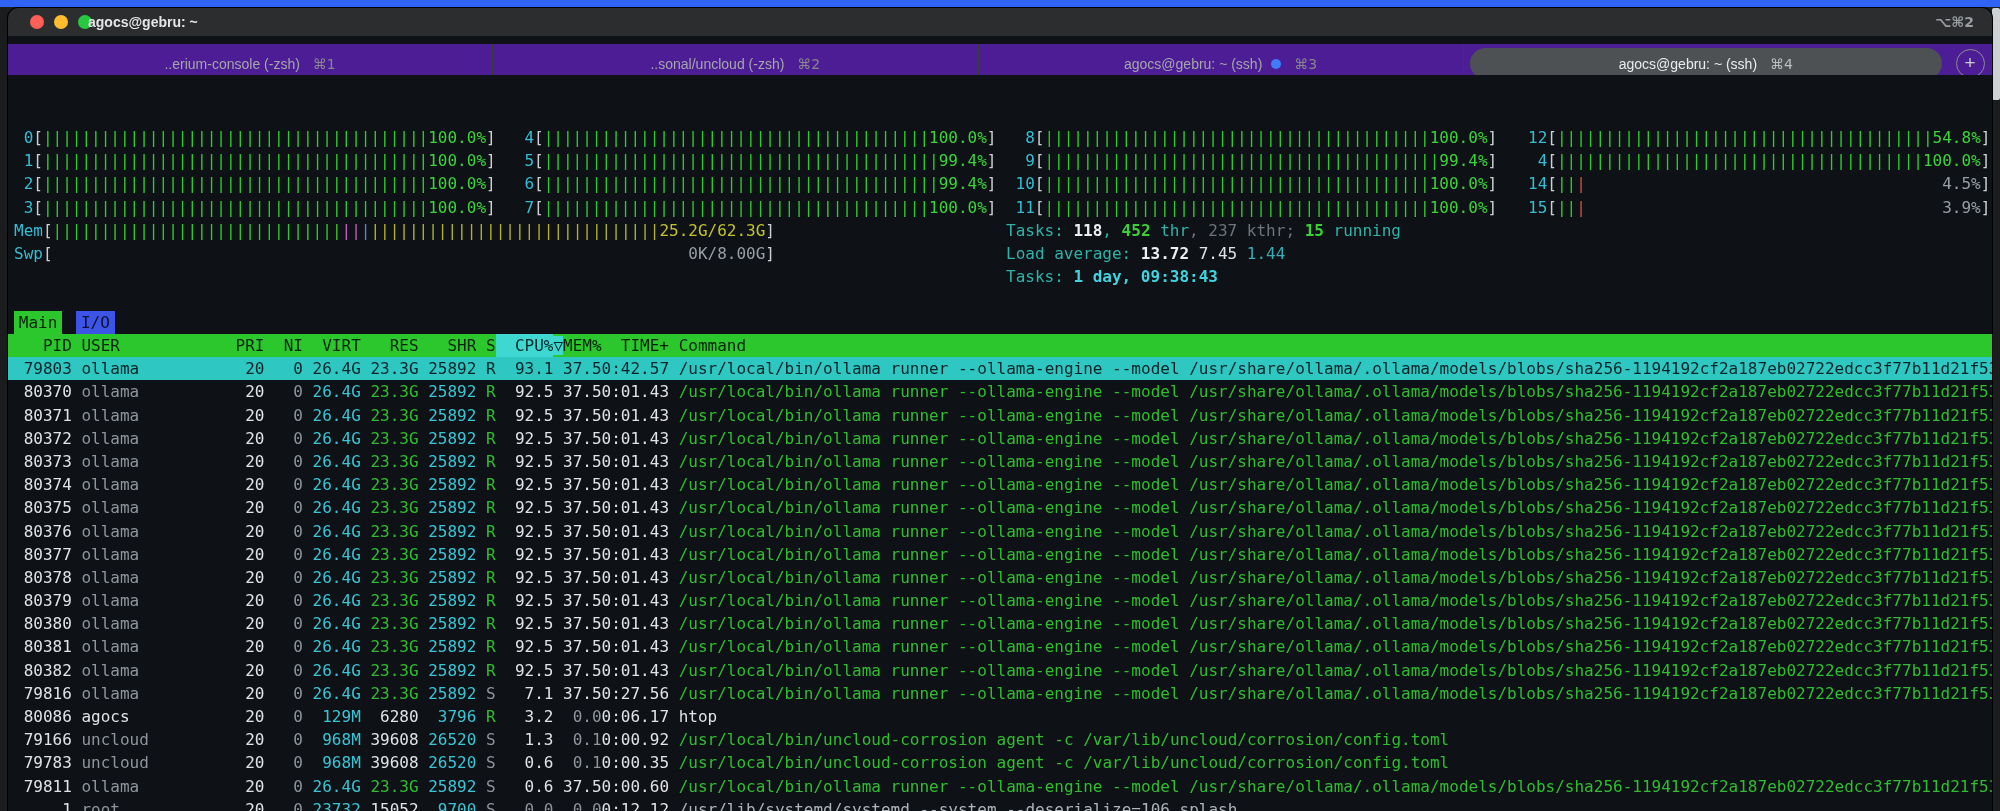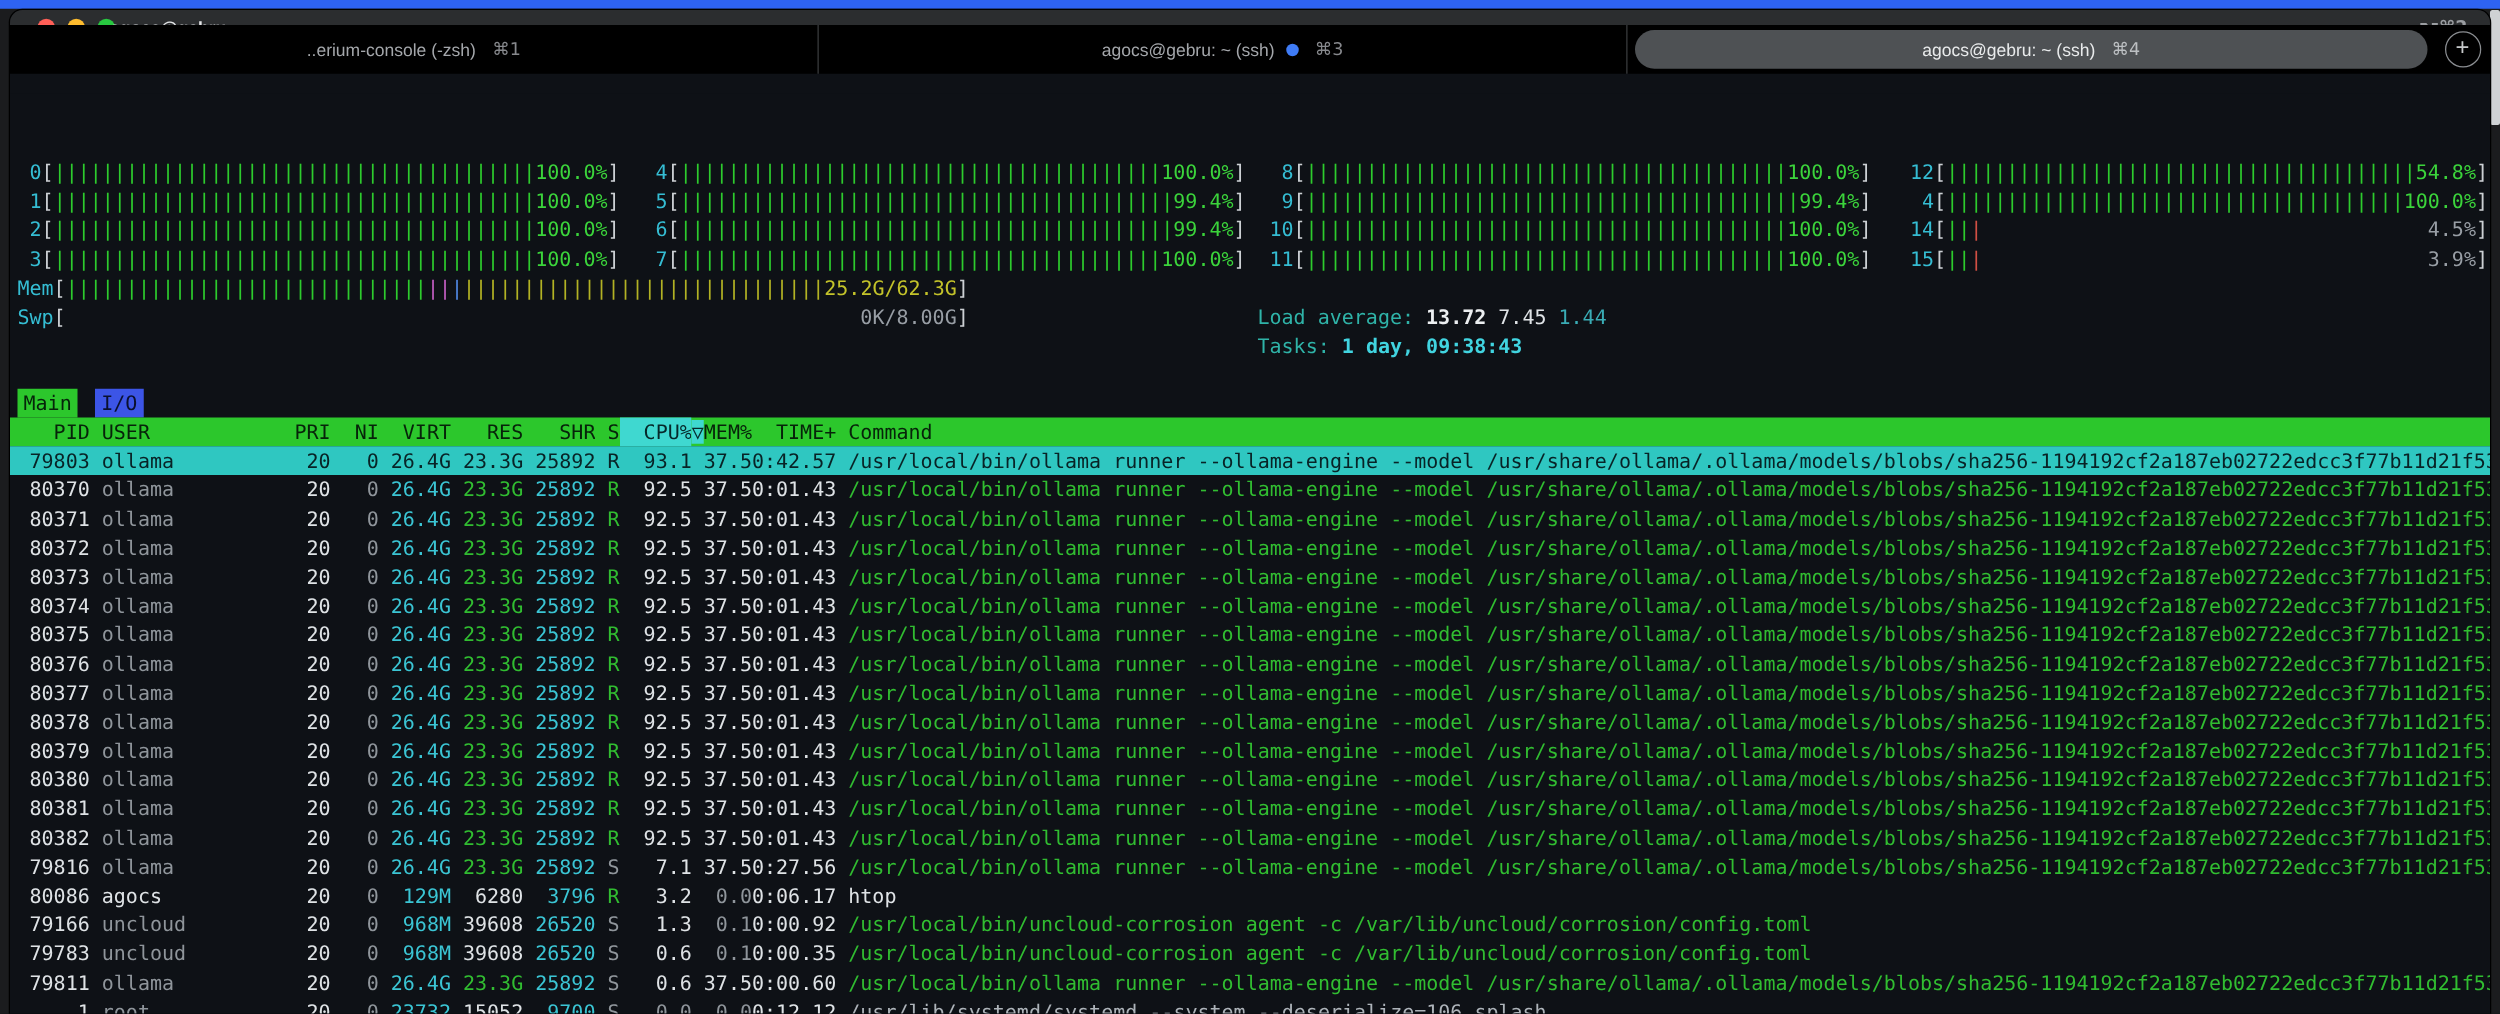--- a/index.html
+++ b/index.html
@@ -18,21 +18,21 @@
   .lights{position:absolute;left:22px;top:7px;display:flex;gap:10px;}
   .light{width:14px;height:14px;border-radius:50%;display:inline-block;}
   .light.red{background:#ff5f57;}
   .light.yellow{background:#febc2e;}
   .light.green{background:#28c840;}
   .title{position:absolute;left:80px;top:0;height:28px;line-height:28px;
     color:#e3e5e7;font-size:14px;font-weight:bold;}
   .badge{position:absolute;right:18px;top:0;height:28px;line-height:28px;color:#9a9da1;
     font-size:14px;font-weight:bold;font-family:"DejaVu Sans",sans-serif;}
   
-  .tabbar{position:absolute;top:12px;left:0;right:0;height:39px;background:#000000;display:flex;align-items:stretch;}
+  .tabbar{position:absolute;top:36px;left:0;right:0;height:39px;background:#4c1d95;display:flex;align-items:stretch;}
   .tabs{flex:1;display:flex;align-items:stretch;}
   .tab{flex:1;display:flex;align-items:center;justify-content:center;gap:9px;
     border-right:1px solid #3a3c3e;color:#a4a7ab;font-size:14px;position:relative;}
   .tab:first-child{border-left:none;}
   .tab .shortcut{color:#87898d;font-family:"DejaVu Sans",sans-serif;margin-left:4px;}
   .tab.active{border-right:none;}
   .tab.active .pill{position:absolute;left:6px;right:6px;top:4px;bottom:4px;background:#4e5154;border-radius:16px;z-index:0;}
   .tab.active .tlabel{color:#e9ebec;}
   .tab.active .shortcut{color:#bcbfc2;}
   .tab .tlabel,.tab .shortcut,.tab .dot{position:relative;z-index:1;}
@@ -109,20 +109,24 @@
     <div class="badge">⌥⌘2</div>
   </div>
 
   <div class="tabbar">
     <div class="tabs" id="tabs">
         <div class="tab">
           <span class="tlabel">..erium-console (-zsh)</span>
           <span class="shortcut">⌘1</span>
         </div>
         <div class="tab">
+          <span class="tlabel">..sonal/uncloud (-zsh)</span>
+          <span class="shortcut">⌘2</span>
+        </div>
+        <div class="tab">
           <span class="tlabel">agocs@gebru: ~ (ssh)</span>
           <span class="dot"></span>
           <span class="shortcut">⌘3</span>
         </div>
         <div class="tab active">
           <span class="pill"></span>
           <span class="tlabel">agocs@gebru: ~ (ssh)</span>
           <span class="shortcut">⌘4</span>
         </div>
       </div>
@@ -152,20 +156,21 @@
           <div class="mline"><span class="mlabel">11</span><span class="br">[</span><span class="mbar" style="width: 46ch;"><span class="p-green">||||||||||||||||||||||||||||||||||||||||</span><span class="mval-green">100.0%</span></span><span class="br">]</span></div>
         </div>
       <div class="cpu-col" id="cpu-col-3" style="left:1520px">
           <div class="mline"><span class="mlabel">12</span><span class="br">[</span><span class="mbar" style="width: 44ch;"><span class="p-green">|||||||||||||||||||||||||||||||||||||||</span><span class="mval-green">54.8%</span></span><span class="br">]</span></div>
           <div class="mline"><span class="mlabel">4</span><span class="br">[</span><span class="mbar" style="width: 44ch;"><span class="p-green">||||||||||||||||||||||||||||||||||||||</span><span class="mval-green">100.0%</span></span><span class="br">]</span></div>
           <div class="mline"><span class="mlabel">14</span><span class="br">[</span><span class="mbar" style="width: 44ch;"><span class="p-green">||</span><span class="p-red">|</span><span class="msp"></span><span class="mval-gray">4.5%</span></span><span class="br">]</span></div>
           <div class="mline"><span class="mlabel">15</span><span class="br">[</span><span class="mbar" style="width: 44ch;"><span class="p-green">||</span><span class="p-red">|</span><span class="msp"></span><span class="mval-gray">3.9%</span></span><span class="br">]</span></div>
         </div>
       <div class="memline" id="mem-line" style="top:92.8px"><span class="mem-label">Mem</span><span class="br">[</span><span class="mbar" style="width: 74ch;"><span class="p-green">||||||||||||||||||||||||||||||</span><span class="p-magenta">||</span><span class="p-blue">|</span><span class="p-yellow">||||||||||||||||||||||||||||||</span><span class="msp"></span><span class="mval-yellow">25.2G/62.3G</span></span><span class="br">]</span></div>
       <div class="memline" id="swp-line" style="top:116px"><span class="mem-label">Swp</span><span class="br">[</span><span class="mbar" style="width: 74ch;"><span class="msp"></span><span class="mval-gray">0K/8.00G</span></span><span class="br">]</span></div>
+      <div class="iline" id="tasks-line" style="top:92.8px"><span class="c-label">Tasks: </span><span class="c-white-b">118</span><span class="c-label">, </span><span class="c-green-b">452</span><span class="c-label"> thr</span><span class="c-darkgray">, 237 kthr; </span><span class="c-green-b">15</span><span class="c-label"> running</span></div>
       <div class="iline" id="load-line" style="top:116px"><span class="c-label">Load average: </span><span class="c-white-b">13.72 </span><span class="c-white">7.45 </span><span class="c-cyan-dim">1.44</span></div>
       <div class="iline" id="uptime-line" style="top:139.2px"><span class="c-label">Tasks: </span><span class="c-cyan-b">1 day, 09:38:43</span></div>
     </div>
     <div class="vtabs" id="vtabs"><span class="vtab main">Main</span><span class="vtab io">I/O</span></div>
     <div class="phead" id="phead"><span class="cell r" style="width: 6ch;">PID</span><span class="cell l" style="width: 11ch; padding-left: 1ch;">USER</span><span class="cell r" style="width: 8ch;">PRI</span><span class="cell r" style="width: 4ch;">NI</span><span class="cell r" style="width: 6ch;">VIRT</span><span class="cell r" style="width: 6ch;">RES</span><span class="cell r" style="width: 6ch;">SHR</span><span class="cell r" style="width: 2ch;">S</span><span class="cell r hsort" style="width: 6ch;">CPU%</span><span class="cell l" style="width: 5ch;"><span class="hsort">▽</span><span>MEM%</span></span><span class="cell r" style="width: 7ch;">TIME+</span><span class="cmd">Command</span></div>
     <div class="prows" id="prows">
         <div class="row sel"><span class="cell r c-white" style="width: 6ch;">79803</span><span class="cell l c-gray" style="width: 11ch; padding-left: 1ch;">ollama</span><span class="cell r c-white" style="width: 8ch;">20</span><span class="cell r c-gray" style="width: 4ch;">0</span><span class="cell r c-cyan" style="width: 6ch;">26.4G</span><span class="cell r c-green" style="width: 6ch;">23.3G</span><span class="cell r c-cyan" style="width: 6ch;">25892</span><span class="cell r c-green" style="width: 2ch;">R</span><span class="cell r c-white" style="width: 6ch;">93.1</span><span class="cell r c-white" style="width: 5ch;">37.5</span><span class="cell r c-white" style="width: 7ch;">0:42.57</span><span class="cmd c-green">/usr/local/bin/ollama runner --ollama-engine --model /usr/share/ollama/.ollama/models/blobs/sha256-1194192cf2a187eb02722edcc3f77b11d21f53704</span></div>
         <div class="row"><span class="cell r c-white" style="width: 6ch;">80370</span><span class="cell l c-gray" style="width: 11ch; padding-left: 1ch;">ollama</span><span class="cell r c-white" style="width: 8ch;">20</span><span class="cell r c-gray" style="width: 4ch;">0</span><span class="cell r c-cyan" style="width: 6ch;">26.4G</span><span class="cell r c-green" style="width: 6ch;">23.3G</span><span class="cell r c-cyan" style="width: 6ch;">25892</span><span class="cell r c-green" style="width: 2ch;">R</span><span class="cell r c-white" style="width: 6ch;">92.5</span><span class="cell r c-white" style="width: 5ch;">37.5</span><span class="cell r c-white" style="width: 7ch;">0:01.43</span><span class="cmd c-green">/usr/local/bin/ollama runner --ollama-engine --model /usr/share/ollama/.ollama/models/blobs/sha256-1194192cf2a187eb02722edcc3f77b11d21f53704</span></div>
         <div class="row"><span class="cell r c-white" style="width: 6ch;">80371</span><span class="cell l c-gray" style="width: 11ch; padding-left: 1ch;">ollama</span><span class="cell r c-white" style="width: 8ch;">20</span><span class="cell r c-gray" style="width: 4ch;">0</span><span class="cell r c-cyan" style="width: 6ch;">26.4G</span><span class="cell r c-green" style="width: 6ch;">23.3G</span><span class="cell r c-cyan" style="width: 6ch;">25892</span><span class="cell r c-green" style="width: 2ch;">R</span><span class="cell r c-white" style="width: 6ch;">92.5</span><span class="cell r c-white" style="width: 5ch;">37.5</span><span class="cell r c-white" style="width: 7ch;">0:01.43</span><span class="cmd c-green">/usr/local/bin/ollama runner --ollama-engine --model /usr/share/ollama/.ollama/models/blobs/sha256-1194192cf2a187eb02722edcc3f77b11d21f53704</span></div>
         <div class="row"><span class="cell r c-white" style="width: 6ch;">80372</span><span class="cell l c-gray" style="width: 11ch; padding-left: 1ch;">ollama</span><span class="cell r c-white" style="width: 8ch;">20</span><span class="cell r c-gray" style="width: 4ch;">0</span><span class="cell r c-cyan" style="width: 6ch;">26.4G</span><span class="cell r c-green" style="width: 6ch;">23.3G</span><span class="cell r c-cyan" style="width: 6ch;">25892</span><span class="cell r c-green" style="width: 2ch;">R</span><span class="cell r c-white" style="width: 6ch;">92.5</span><span class="cell r c-white" style="width: 5ch;">37.5</span><span class="cell r c-white" style="width: 7ch;">0:01.43</span><span class="cmd c-green">/usr/local/bin/ollama runner --ollama-engine --model /usr/share/ollama/.ollama/models/blobs/sha256-1194192cf2a187eb02722edcc3f77b11d21f53704</span></div>

